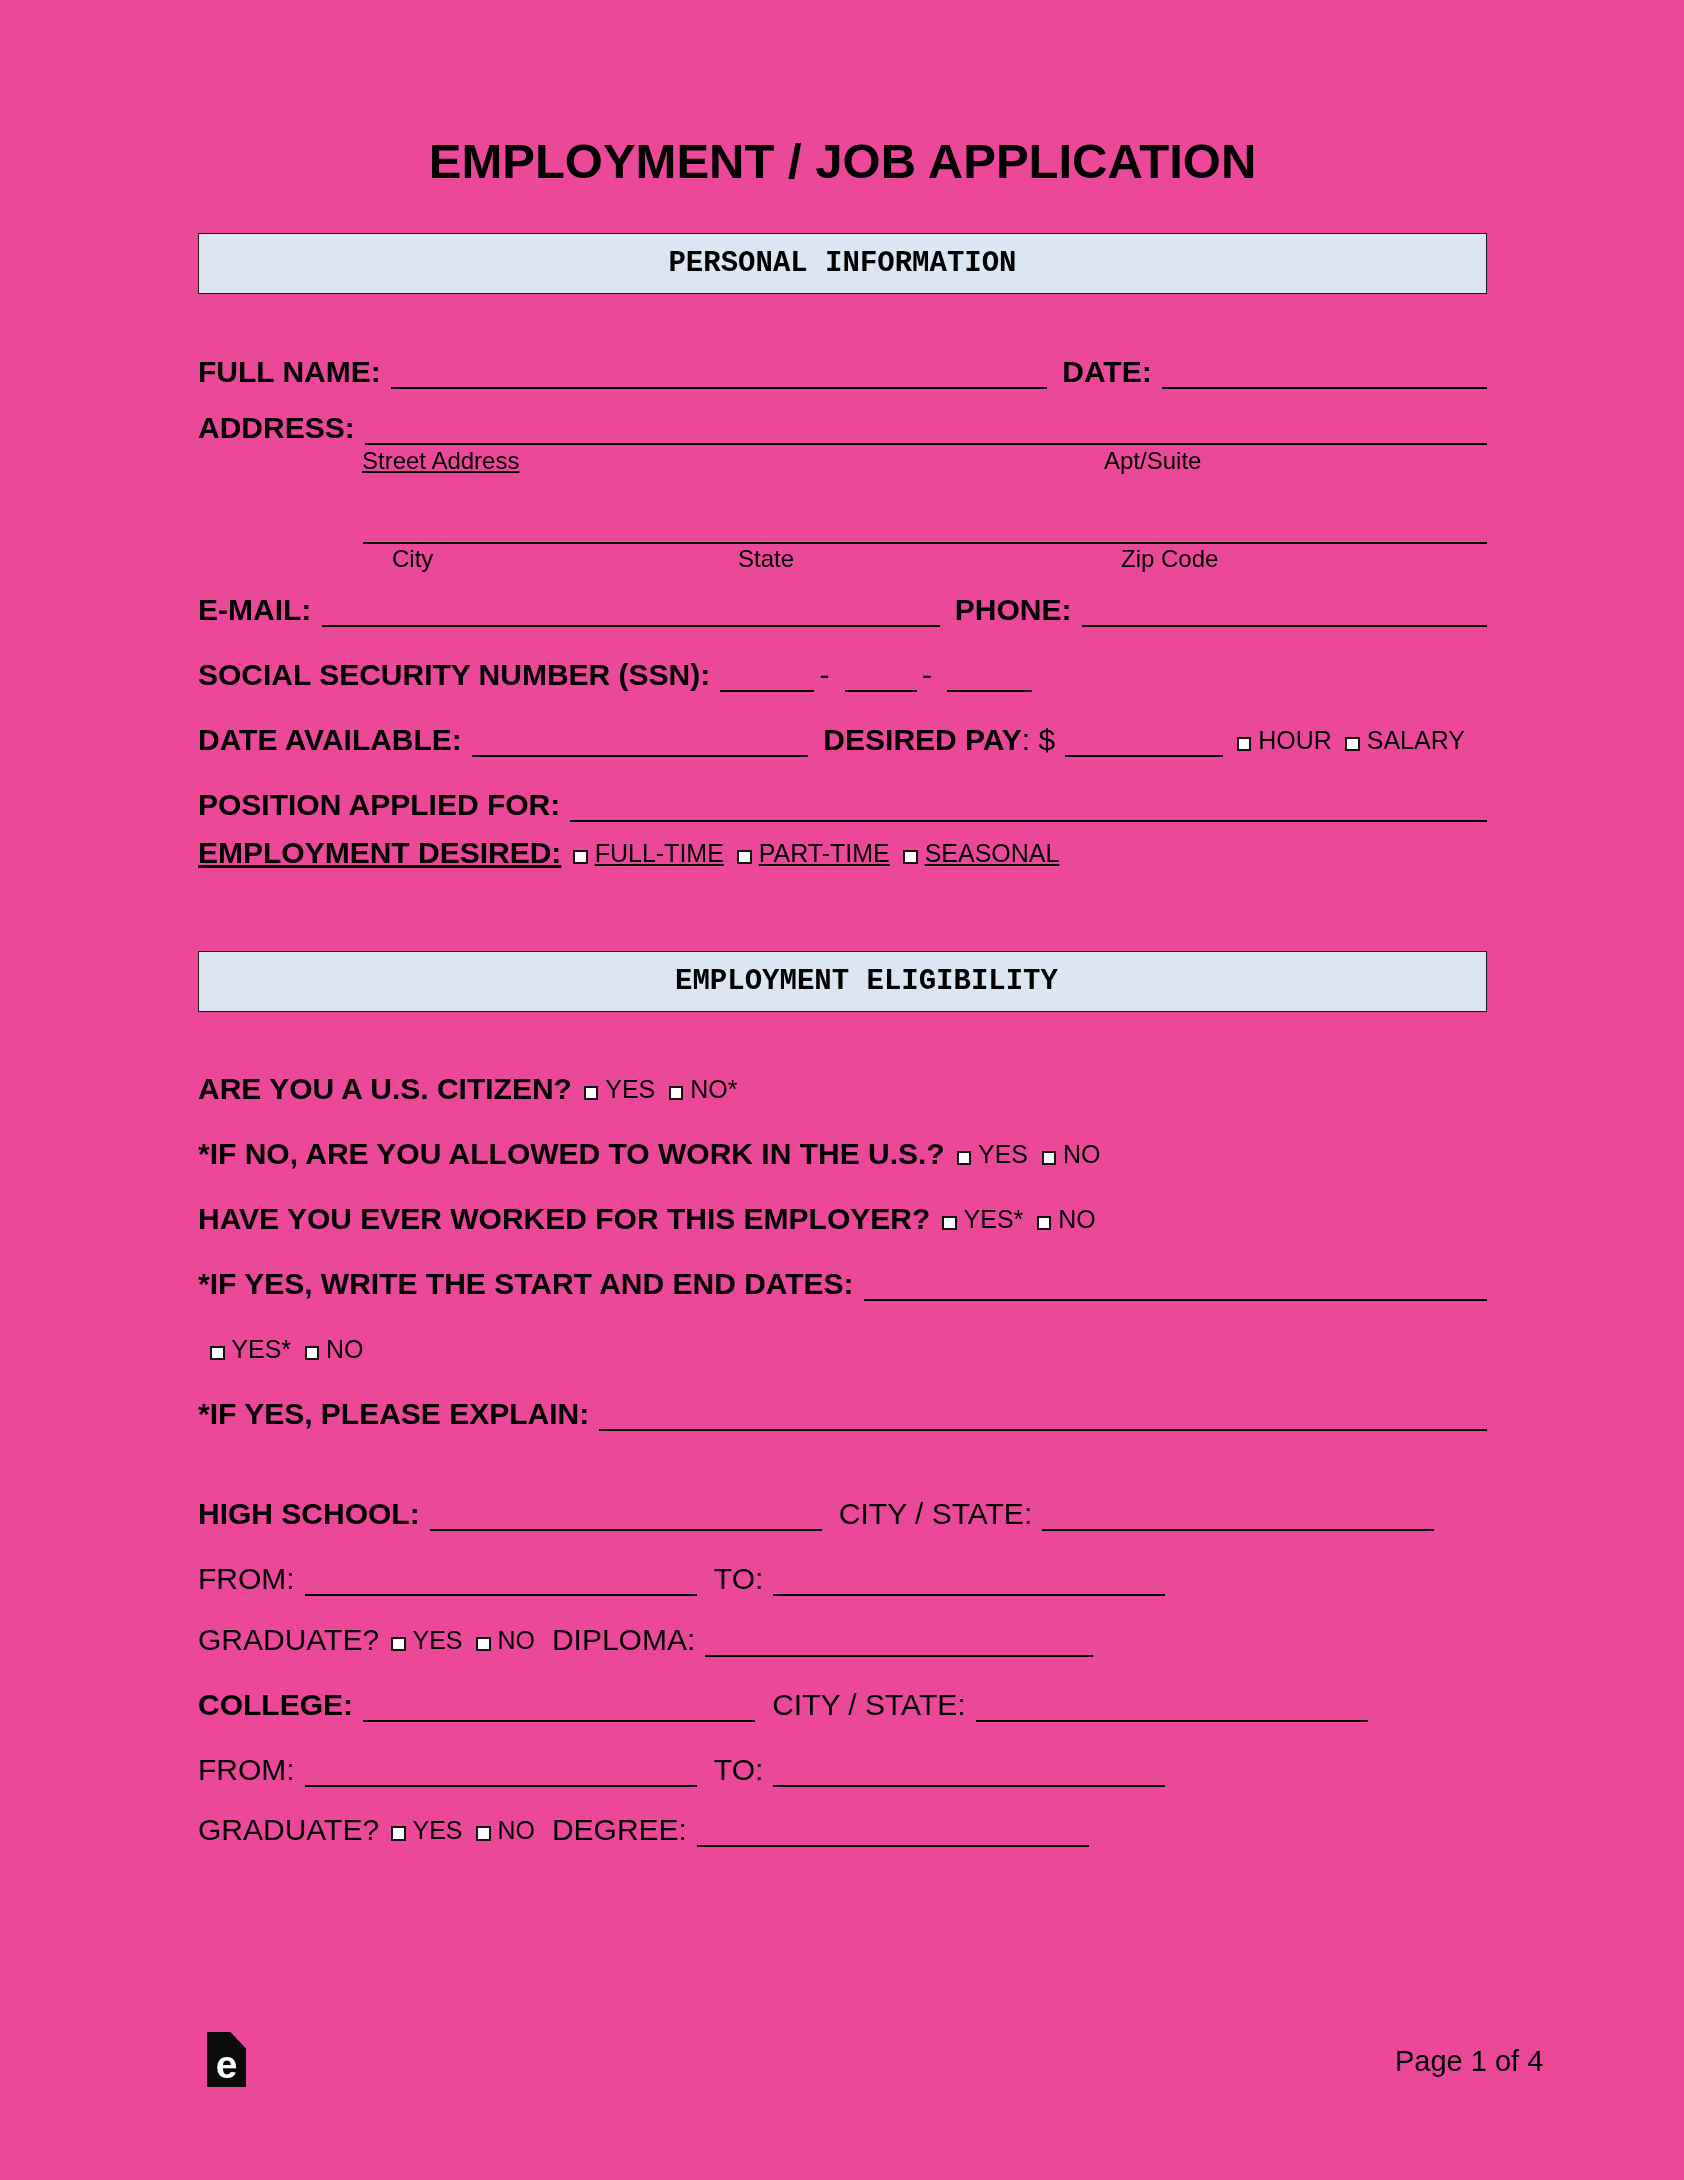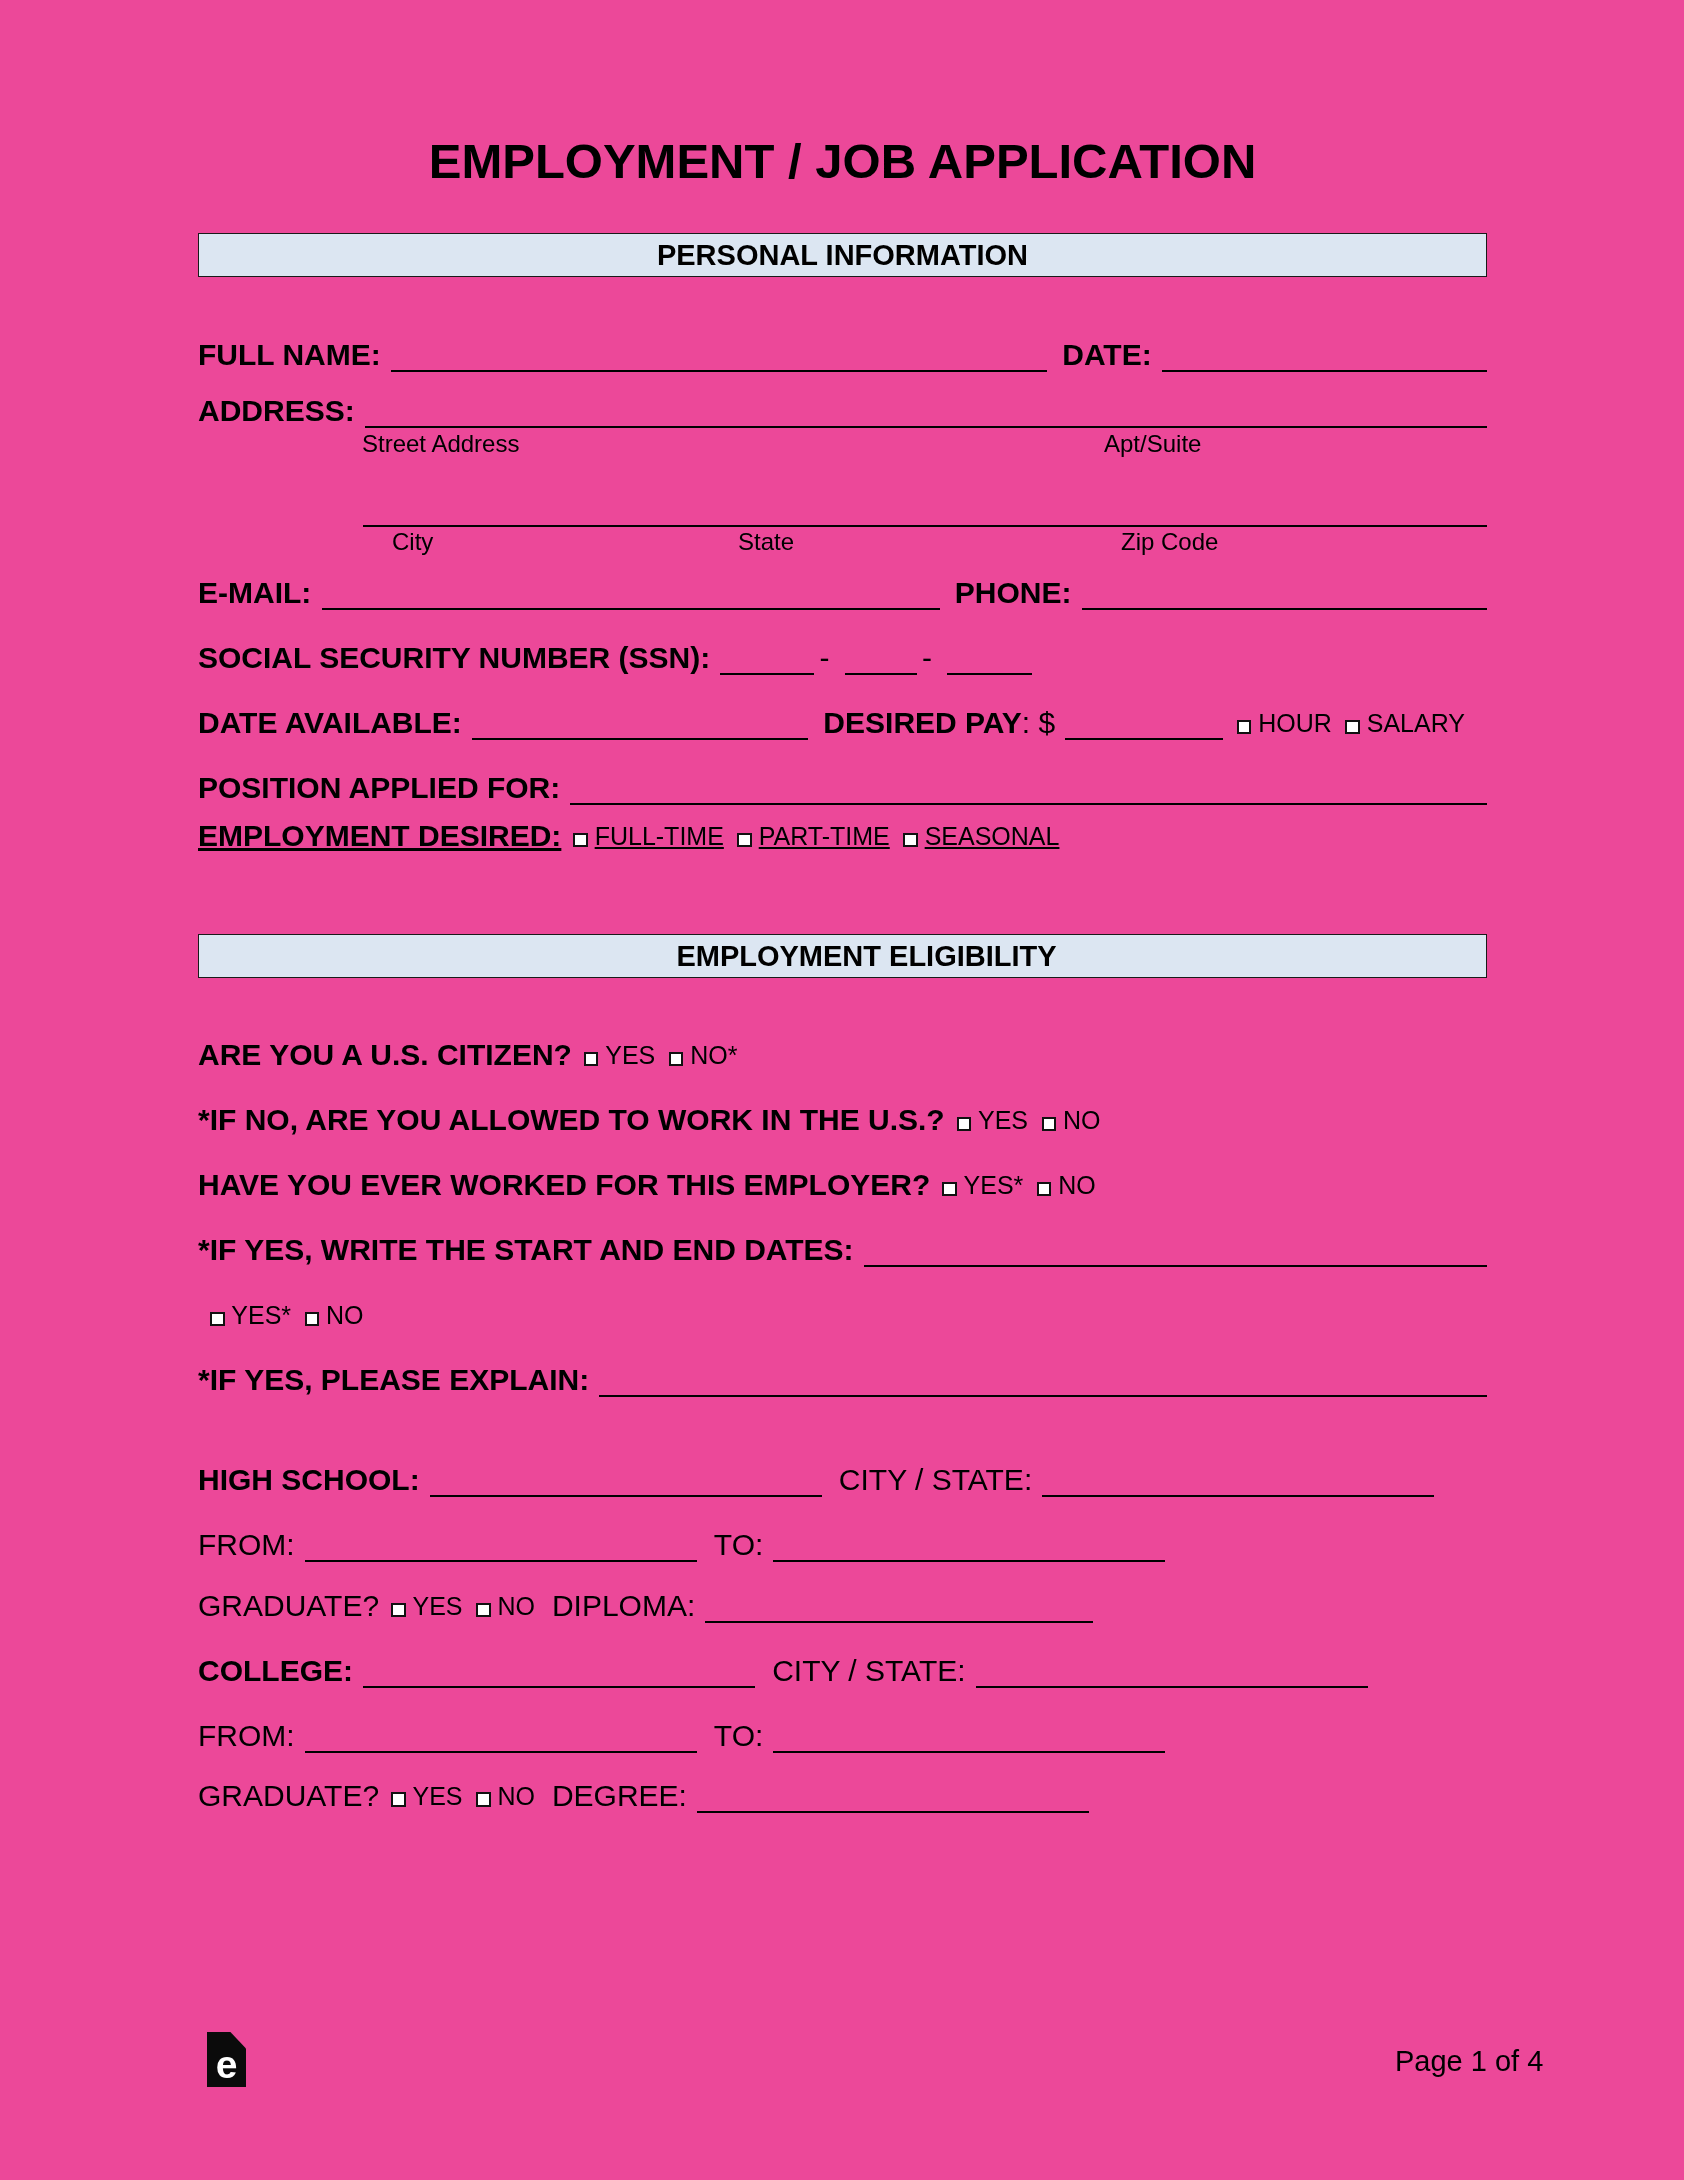--- a/index.html
+++ b/index.html
@@ -19,23 +19,23 @@
     font-size:49px; font-weight:bold;
     line-height:53px;
     letter-spacing:0px;
     white-space:nowrap;
   }
 
   .section-bar {
     margin-top:45px;
     border:1.7px solid #1a1a1a;
     background:var(--section-bg,#dce6f2);
-    height:44px;
+    height:61px;
     display:flex; align-items:center; justify-content:center;
-    font-size:29px; font-weight:bold;
+    font-size:29px; font-weight:bold;font-family:Liberation Mono, monospace;
   }
   .section-bar.mt-elig { margin-top:81px;padding-left:48px; }
   .section-bar.mt-edu  { margin-top:71px; }
 
   .row {
     display:flex;
     align-items:flex-end;
     font-size:30px;
     line-height:34px;
     white-space:nowrap;
@@ -62,21 +62,21 @@
     margin:0 6.8px 6px 13.6px;
     flex:0 0 auto;
   }
   .cb.first { margin-left:12px; }
 
   .subrow { position:relative; height:29px; font-size:24px; line-height:27px; margin-top:1.7px; }
   .subrow span { position:absolute; top:0; }
   .sub-first  { left:195px; }
   .sub-middle { left:422px; }
   .sub-last   { left:664px; }
-  .sub-street { left:164px; }
+  .sub-street { left:164px;text-decoration:underline; }
   .sub-apt    { left:906px; }
   .sub-city   { left:171px;margin-left:23px; }
   .sub-state  { left:540px; }
   .sub-zip    { left:923px; }
 
   
   .w-fullname { width:656px; }
   .w-email    { width:618px; }
   .w-ssn1 { width:94px; } .w-ssn2 { width:72px; } .w-ssn3 { width:85px; }
   .dash { margin:0 5.1px; }

